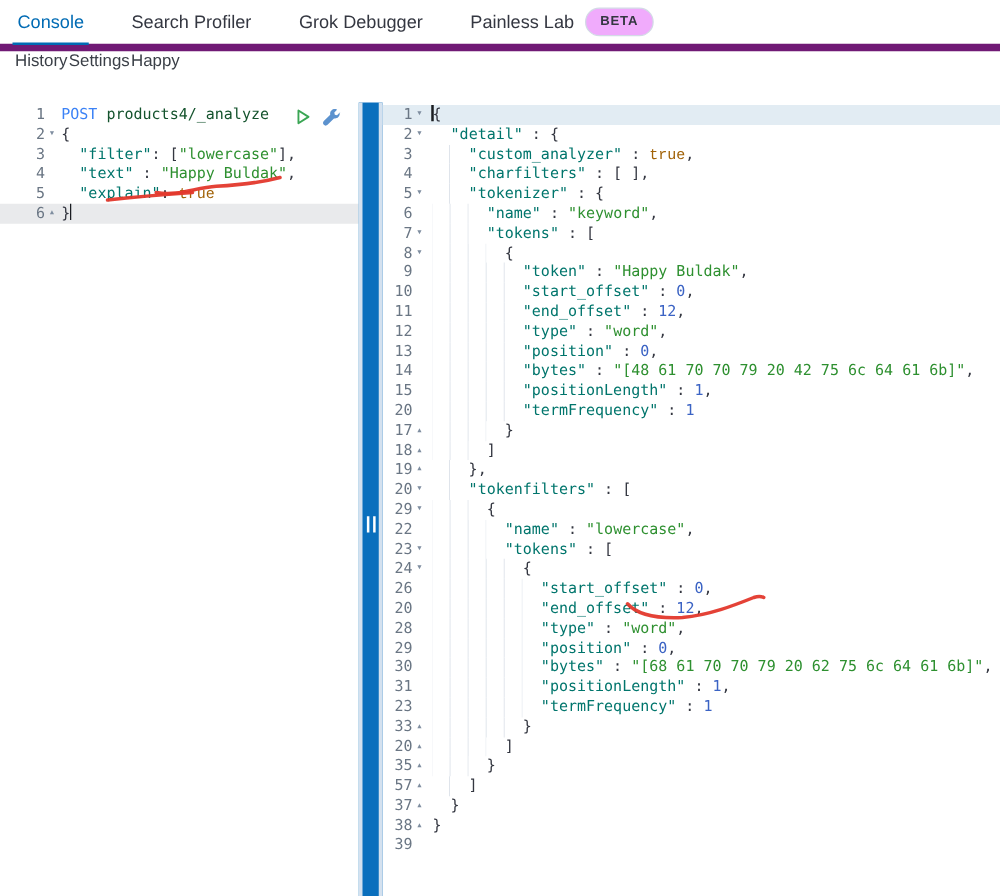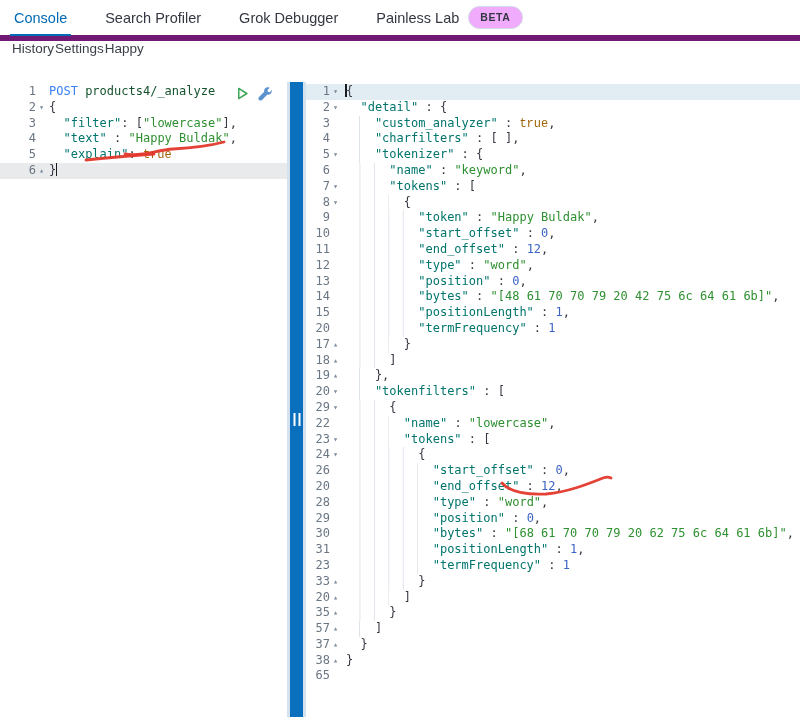--- a/index.html
+++ b/index.html
@@ -182,21 +182,21 @@
       <div class="ln"><span class="num">29</span><span class="fold"></span><span class="code"><span class="guides" style="width: 10ch;"></span><span>  </span><span class="tk-k">"position"</span><span class="tk-p"> : </span><span class="tk-n">0</span><span class="tk-p">,</span></span></div>
       <div class="ln"><span class="num">30</span><span class="fold"></span><span class="code"><span class="guides" style="width: 10ch;"></span><span>  </span><span class="tk-k">"bytes"</span><span class="tk-p"> : </span><span class="tk-s">"[68 61 70 70 79 20 62 75 6c 64 61 6b]"</span><span class="tk-p">,</span></span></div>
       <div class="ln"><span class="num">31</span><span class="fold"></span><span class="code"><span class="guides" style="width: 10ch;"></span><span>  </span><span class="tk-k">"positionLength"</span><span class="tk-p"> : </span><span class="tk-n">1</span><span class="tk-p">,</span></span></div>
       <div class="ln"><span class="num">23</span><span class="fold"></span><span class="code"><span class="guides" style="width: 10ch;"></span><span>  </span><span class="tk-k">"termFrequency"</span><span class="tk-p"> : </span><span class="tk-n">1</span></span></div>
       <div class="ln"><span class="num">33</span><span class="fold">▴</span><span class="code"><span class="guides" style="width: 8ch;"></span><span>  </span><span class="tk-p">}</span></span></div>
       <div class="ln"><span class="num">20</span><span class="fold">▴</span><span class="code"><span class="guides" style="width: 6ch;"></span><span>  </span><span class="tk-p">]</span></span></div>
       <div class="ln"><span class="num">35</span><span class="fold">▴</span><span class="code"><span class="guides" style="width: 4ch;"></span><span>  </span><span class="tk-p">}</span></span></div>
       <div class="ln"><span class="num">57</span><span class="fold">▴</span><span class="code"><span class="guides" style="width: 2ch;"></span><span>  </span><span class="tk-p">]</span></span></div>
       <div class="ln"><span class="num">37</span><span class="fold">▴</span><span class="code"><span>  </span><span class="tk-p">}</span></span></div>
       <div class="ln"><span class="num">38</span><span class="fold">▴</span><span class="code"><span class="tk-p">}</span></span></div>
-      <div class="ln"><span class="num">65</span><span class="fold"></span><span class="code"></span></div>
+      <div class="ln"><span class="num">39</span><span class="fold"></span><span class="code"></span></div>
     </div>
 
   <div class="req-actions">
     <button class="icon-btn" title="">
       <svg viewBox="0 0 16 16" width="15" height="15">
         <path d="M4 2.6 L12.6 8 L4 13.4 Z" fill="none" stroke="#3ba655" stroke-width="1.6" stroke-linejoin="round"></path>
       </svg>
     </button>
     <button class="icon-btn" title="">
       <svg viewBox="0 0 16 16" width="15" height="15">

